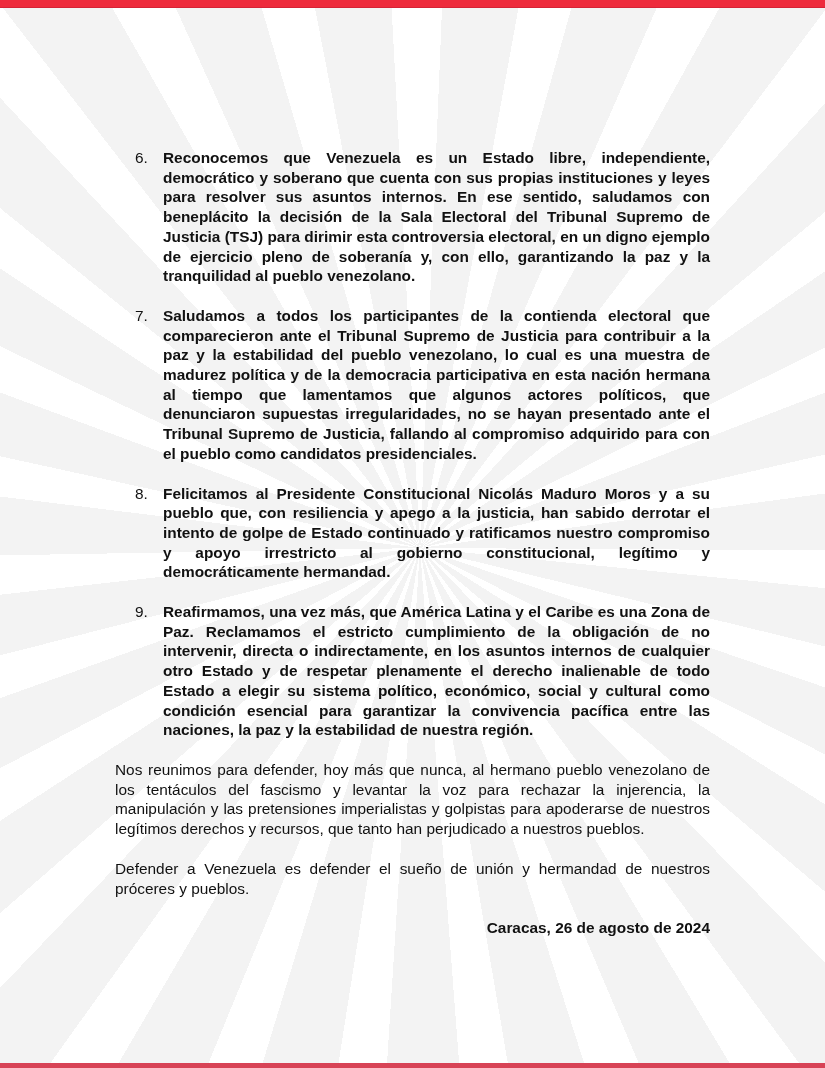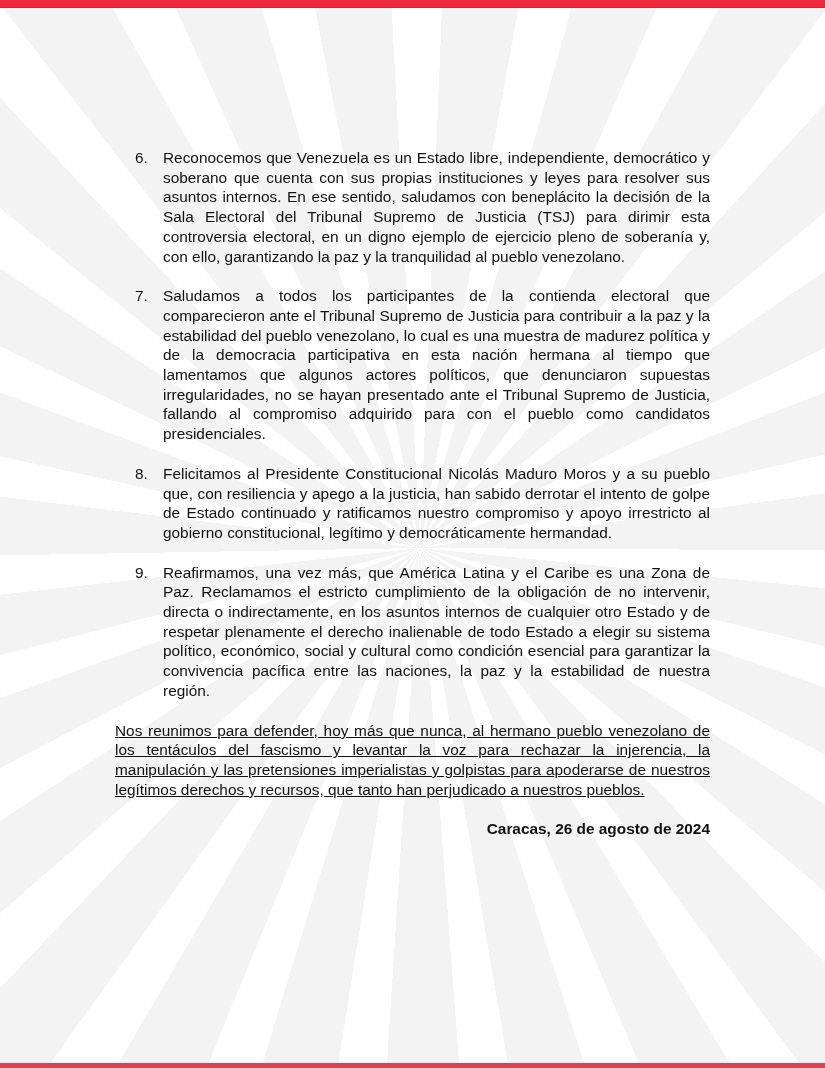--- a/index.html
+++ b/index.html
@@ -65,27 +65,27 @@
     flex: 0 0 48px;
     box-sizing: border-box;
     padding-left: 20px;
     text-align: left;
   }
   .list-item .item-text {
     flex: 1 1 auto;
     text-align: justify;
     text-justify: inter-word;
     hyphens: none;
+    font-weight: bold;
   }
   .closing-paragraph {
     margin: 0 0 20px 0;
     text-align: justify;
     text-justify: inter-word;
     hyphens: none;
-    text-decoration: underline;
   }
   .dateline {
     margin-top: 17px;
     text-align: right;
     font-weight: 700;
   }
 </style>
 </head>
 <body>
 
@@ -111,17 +111,18 @@
       <div class="item-text">Felicitamos al Presidente Constitucional Nicolás Maduro Moros y a su pueblo que, con resiliencia y apego a la justicia, han sabido derrotar el intento de golpe de Estado continuado y ratificamos nuestro compromiso y apoyo irrestricto al gobierno constitucional, legítimo y democráticamente hermandad.</div>
     </div>
 
     <div class="list-item">
       <div class="num">9.</div>
       <div class="item-text">Reafirmamos, una vez más, que América Latina y el Caribe es una Zona de Paz. Reclamamos el estricto cumplimiento de la obligación de no intervenir, directa o indirectamente, en los asuntos internos de cualquier otro Estado y de respetar plenamente el derecho inalienable de todo Estado a elegir su sistema político, económico, social y cultural como condición esencial para garantizar la convivencia pacífica entre las naciones, la paz y la estabilidad de nuestra región.</div>
     </div>
 
     <p class="closing-paragraph">Nos reunimos para defender, hoy más que nunca, al hermano pueblo venezolano de los tentáculos del fascismo y levantar la voz para rechazar la injerencia, la manipulación y las pretensiones imperialistas y golpistas para apoderarse de nuestros legítimos derechos y recursos, que tanto han perjudicado a nuestros pueblos.</p>
 
+    <p class="closing-paragraph">Defender a Venezuela es defender el sueño de unión y hermandad de nuestros próceres y pueblos.</p>
 
     <div class="dateline">Caracas, 26 de agosto de 2024</div>
 
   </div>
 </div>
 
 </body></html>

